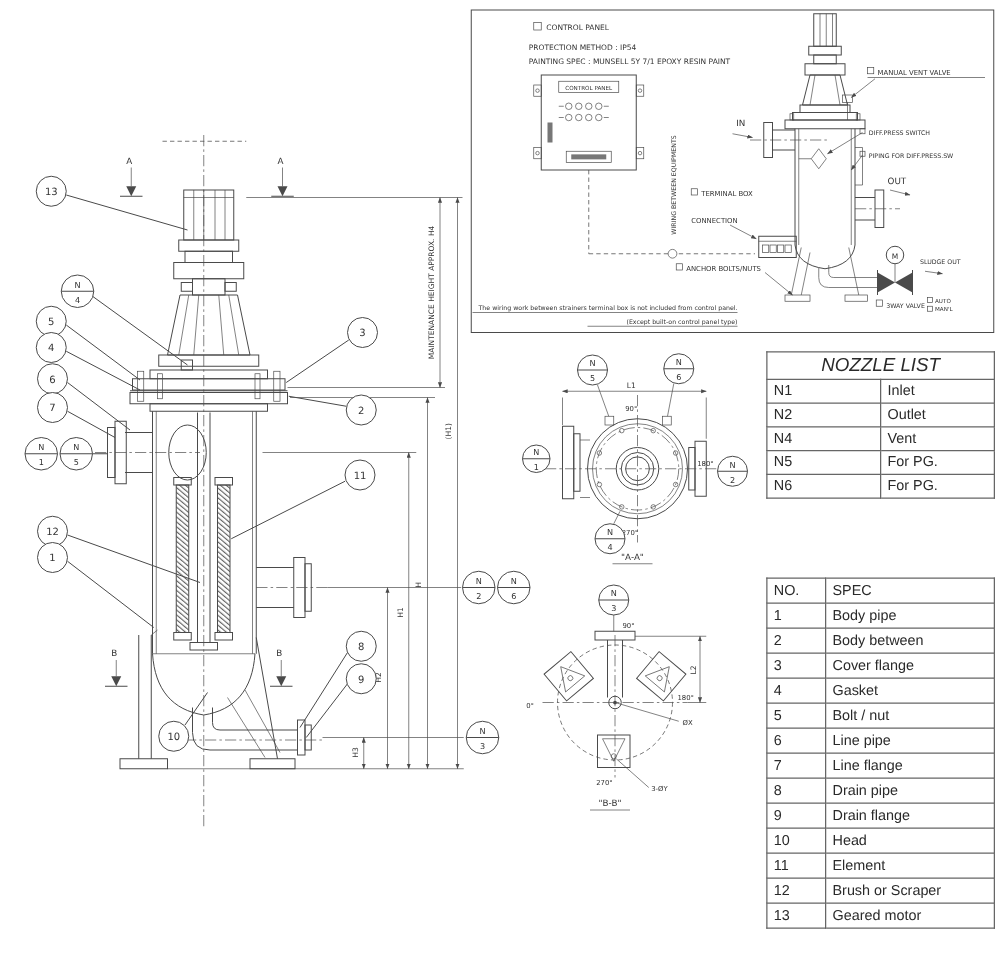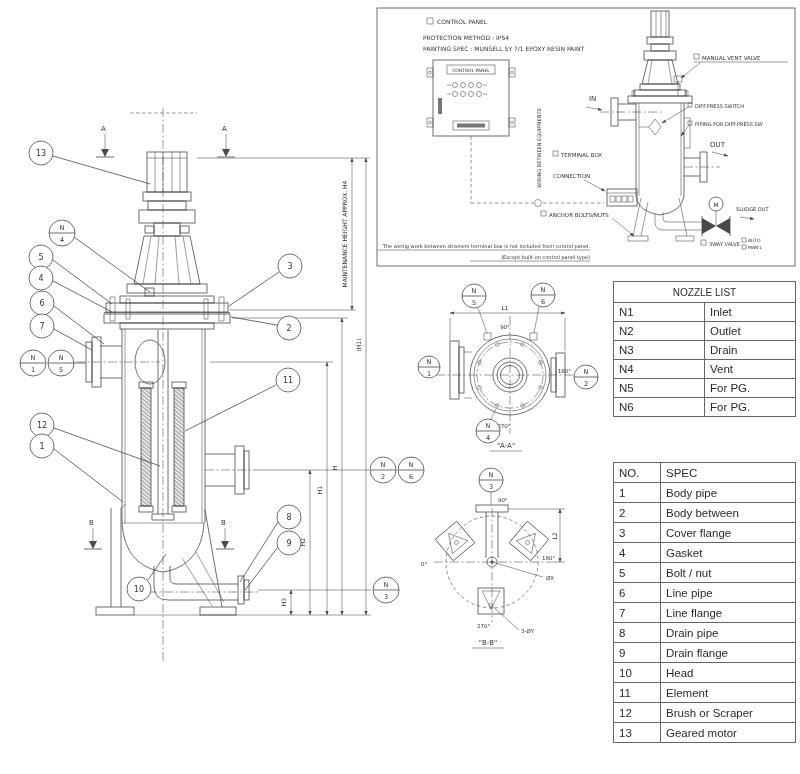--- a/index.html
+++ b/index.html
@@ -14,21 +14,21 @@
   svg .gry{fill:#777;stroke:none;}
   svg .hatchr{fill:url(#hatch);}
   svg text{stroke:none;fill:#333;font-family:"DejaVu Sans",sans-serif;}
   .t6{font-size:6px;} .t55{font-size:5.5px;} .t5{font-size:5px;} .t45{font-size:4.5px;}
   .t7{font-size:7px;} .t8{font-size:8px;} .t65{font-size:6.5px;}
   .mid{text-anchor:middle;} .end{text-anchor:end;}
 
   table.tbl{position:absolute;border-collapse:collapse;table-layout:fixed;background:#fff;}
   .tbl th,.tbl td{border:1px solid #666;font-weight:400;text-align:left;padding:2px 5px;font-size:11.5px;color:#2a2a2a;overflow:hidden;white-space:nowrap;}
   .nozzle{left:613px;top:281px;width:183px;}
-  .nozzle .title{text-align:center;font-size:10px;height:16px;}
+  .nozzle .title{text-align:center;font-size:15px;height:16px;font-style:italic;}
   .nozzle th,.nozzle td{height:14px;}
   .parts{left:613px;top:462px;width:183px;}
   .parts th,.parts td{height:15px;}
   .w1{width:48px;} .w2{width:36px;}
 </style>
 </head>
 <body>
 
 <svg width="800" height="774" viewBox="0 0 800 774">
   <defs>
@@ -580,24 +580,20 @@
   <tbody>
     <tr>
         <td>N1</td>
         <td>Inlet</td>
       </tr>
     <tr>
         <td>N2</td>
         <td>Outlet</td>
       </tr>
     <tr>
-        <td>N3</td>
-        <td>Drain</td>
-      </tr>
-    <tr>
         <td>N4</td>
         <td>Vent</td>
       </tr>
     <tr>
         <td>N5</td>
         <td>For PG.</td>
       </tr>
     <tr>
         <td>N6</td>
         <td>For PG.</td>

